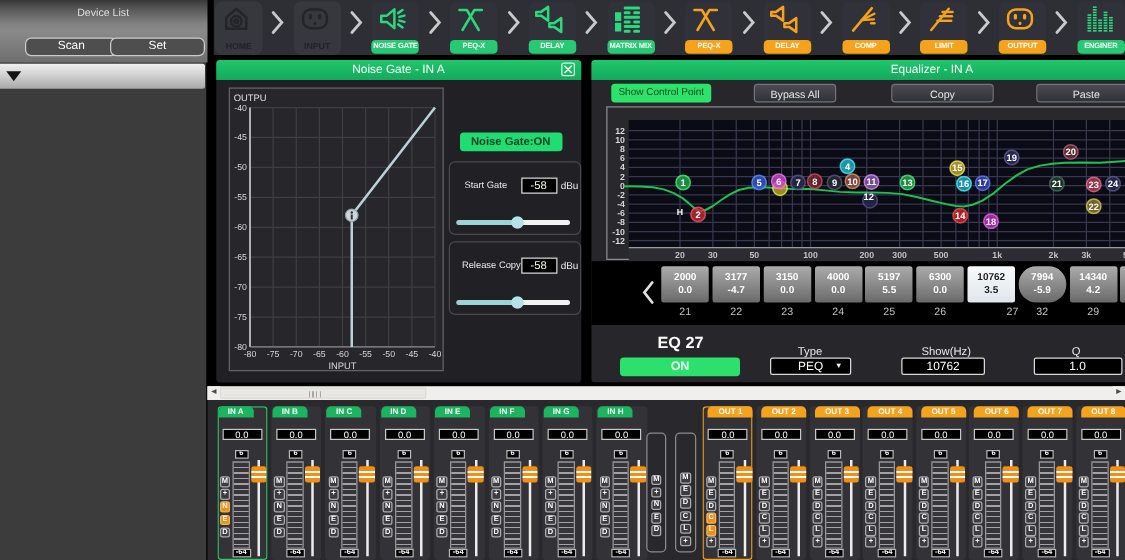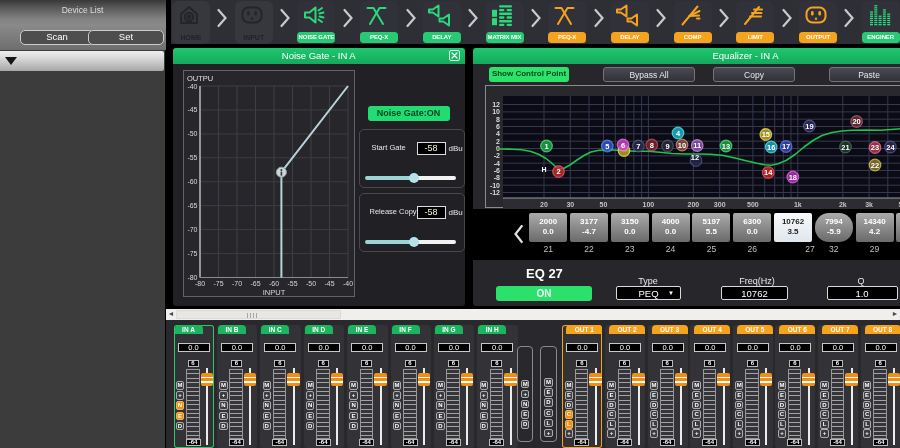--- a/index.html
+++ b/index.html
@@ -53,21 +53,21 @@
     color:#f7f7df; font-size:9px; text-align:center; line-height:11px; }
   .ngslider { left:5px; top:46px; width:91px; height:4px; border-radius:2px;
     background:linear-gradient(90deg,#9ed3d6 0 55%,#f2f2f2 55% 100%); }
   .ngthumb { top:-3px; left:44px; width:10px; height:10px; border-radius:5px; background:#b5e2e8; }
 
   
   #eq { left:473px; top:47.5px; width:427px; height:258px; overflow:hidden; }
   #eqinner { left:0; top:0; width:545px; height:258px; background:#26262b; border-radius:3px; }
   .eqbtn { top:19.5px; height:14.5px; border-radius:3px; font-size:8.5px; text-align:center;
     line-height:14.5px; }
-  .eqbtn.on { background:#2be369; color:#0c3f22; font-weight:bold; font-size:8px; }
+  .eqbtn.on { background:#2be369; color:#0c3f22; font-weight:normal; font-size:8px; }
   .eqbtn.off { background:linear-gradient(#4a4a52,#313138); border:1px solid #73737b;
     color:#e8e8e8; }
   #eqgraph { left:12px; top:37.5px; width:532px; height:123px; border:1px solid #8a8a90;
     background:#28282d; }
   #eqband { left:0; top:161.2px; width:545px; height:51.3px; background:#000; }
   .bbox { top:3.9px; width:38px; height:29.8px; border-radius:2px;
     background:linear-gradient(#ababab,#6a6a6a); color:#fff; font-size:8px; font-weight:bold;
     text-align:center; padding-top:4px; line-height:10.5px; }
   .bbox.sel { background:linear-gradient(#f8fafc,#dfe6ec); color:#222; }
   .bnum { top:34.9px; width:38px; text-align:center; color:#c0c0c0; font-size:8.5px; }
@@ -368,21 +368,21 @@
       <div class="ngslider abs">
           <div class="ngthumb abs"></div>
         </div>
     </div>
   </div>
 
   <div id="eq" class="abs">
     <div id="eqinner" class="abs">
       <div class="phead abs">Equalizer - IN A</div>
       <div class="eqbtn on abs" style="left:16px; width:80px;">Show Control Point</div>
-      <div class="eqbtn off abs" style="left:130px; width:92px;">Bypass All</div>
+      <div class="eqbtn off abs" style="left:130px; width:66px;">Bypass All</div>
       <div class="eqbtn off abs" style="left:240px; width:82px;">Copy</div>
       <div class="eqbtn off abs" style="left:356px; width:80px;">Paste</div>
       <div id="eqgraph" class="abs"><svg width="530" height="124" viewBox="0 0 530 124">
             <rect x="17.0" y="10.0" width="513.0" height="102.0" fill="#0b0b16"></rect>
             <rect x="17.0" y="112.0" width="513.0" height="11" fill="#2c2c32"></rect>
             <g stroke="#37374f" stroke-width="1">
               <line x1="17.0" y1="106.5" x2="530.0" y2="106.5"></line>
               <line x1="17.0" y1="99.2" x2="530.0" y2="99.2"></line>
               <line x1="17.0" y1="91.8" x2="530.0" y2="91.8"></line>
               <line x1="17.0" y1="84.5" x2="530.0" y2="84.5"></line>
@@ -516,21 +516,21 @@
           <div class="bnum abs" style="left:341.8px;">32</div>
           <div class="bbox abs" style="left:382.6px;">14340<br>4.2</div>
           <div class="bnum abs" style="left:382.6px;">29</div>
           <div class="bbox abs" style="left:423.4px;">20000<br>0.0</div>
           <div class="bnum abs" style="left:423.4px;">30</div>
         </div>
       <div class="abs" style="left:53px; top:218.5px; font-size:13px; font-weight:bold; color:#fff;">EQ 27</div>
       <div class="abs" style="left:23px; top:238.5px; width:96px; height:15px; background:#2ce06c; border-radius:3px; color:#eafff2; font-size:10px; font-weight:bold; text-align:center; line-height:15px;">ON</div>
       <div class="eqlab abs" style="left:145px; width:60px;">Type</div>
       <div class="eqfield abs" style="left:143px; width:65px;">PEQ<span style="position:absolute; right:6px; top:0; font-size:6px;">▼</span></div>
-      <div class="eqlab abs" style="left:254px; width:60px;">Freq(Hz)</div>
+      <div class="eqlab abs" style="left:254px; width:60px;">Show(Hz)</div>
       <div class="eqfield abs" style="left:248px; width:67px;">10762</div>
       <div class="eqlab abs" style="left:358px; width:60px;">Q</div>
       <div class="eqfield abs" style="left:353.5px; width:71px;">1.0</div>
     </div>
   </div>
 
   <div id="mixer" class="abs">
     <div id="hscroll" class="abs"></div>
     <div class="sarrow abs" style="left:0;">◄</div>
     <div class="sarrow abs" style="left:724px;">►</div>

